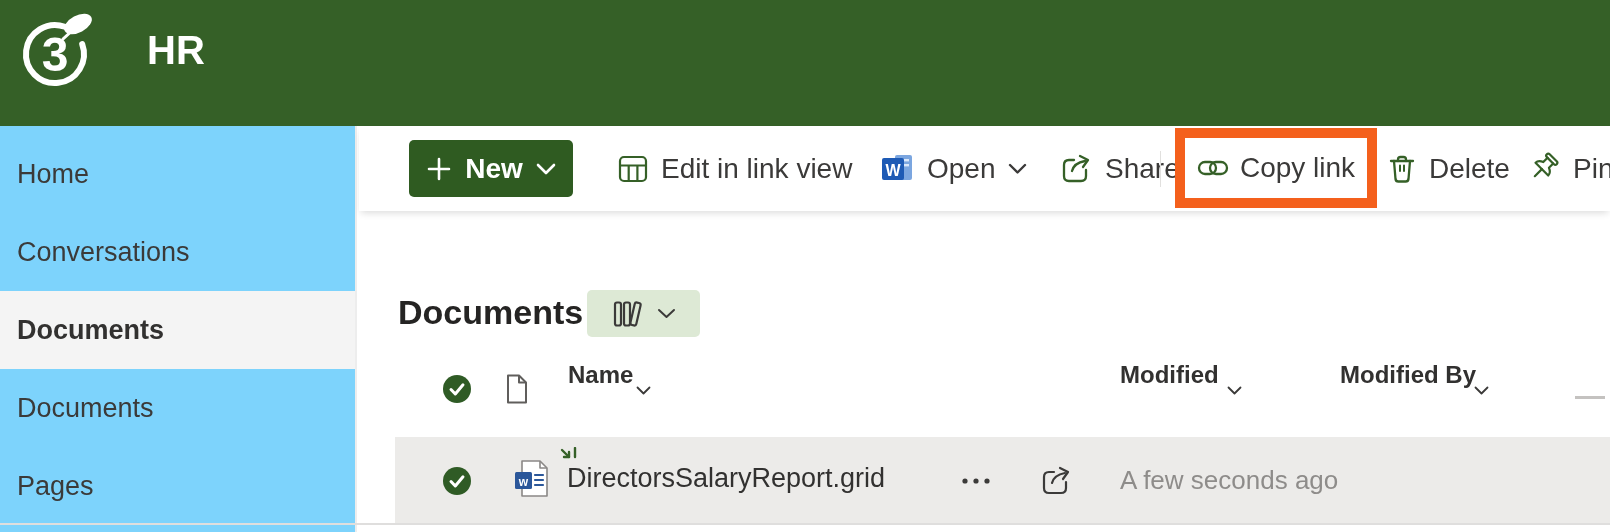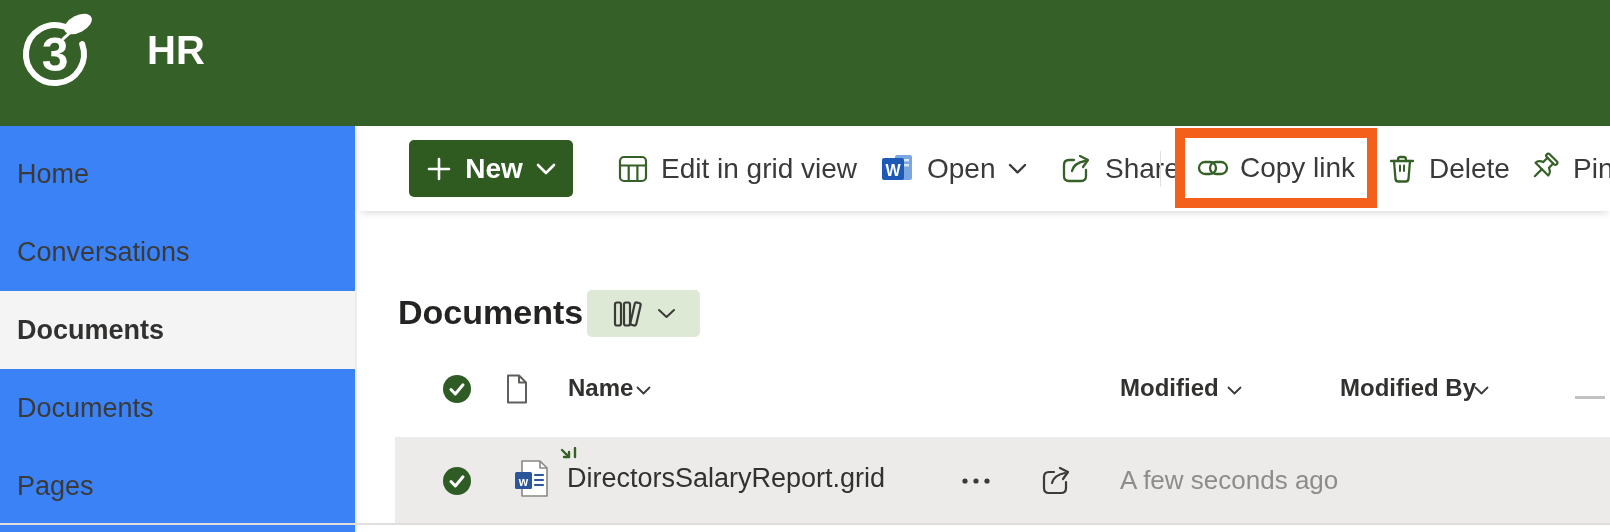--- a/index.html
+++ b/index.html
@@ -7,21 +7,21 @@
   .screen{
     position:relative; width:1610px; height:532px; overflow:hidden;
     font-family:"Liberation Sans", sans-serif; background:#fff; color:#3b3a39;
   }
   
   .topbar{ position:absolute; left:0; top:0; width:1610px; height:126px; background:#356027; }
   .logo{ position:absolute; left:15px; top:8px; width:84px; height:84px; cursor:pointer; }
   .site-title{ position:absolute; left:147px; top:28px; font-size:40px; font-weight:bold; color:#fff; cursor:pointer; }
 
   
-  .sidebar{ position:absolute; left:0; top:126px; width:357px; height:406px; background:#3b82f6;
+  .sidebar{ position:absolute; left:0; top:126px; width:357px; height:406px; background:#7dd3fc;
             border-right:2px solid #ededed; padding-top:9px; }
   .nav-item{ height:78px; display:flex; align-items:center; padding-left:17px;
              font-size:27px; color:#3b3a39; cursor:pointer; white-space:nowrap; }
   .nav-item.selected{ background:#f4f4f4; font-weight:bold; color:#323130; }
 
   .bottom-rule{ position:absolute; left:0; top:523px; width:1610px; height:2px; background:#dfdedd; z-index:5; }
 
   
   .commandbar{ position:absolute; left:359px; top:126px; width:1251px; height:85px; background:#fff;
                box-shadow:0 4px 7px -2px rgba(0,0,0,0.14); z-index:2; }
@@ -36,21 +36,21 @@
              border:10px solid #f4601c; background:#fff; z-index:3;
              display:flex; align-items:center; justify-content:center; }
   .copy-inner{ display:flex; align-items:center; gap:11px; font-size:28px; color:#3b3a39; cursor:pointer; white-space:nowrap; }
 
   
   .content{ position:absolute; left:359px; top:211px; width:1251px; height:321px; background:#fff; }
   .lib-heading{ position:absolute; left:39px; top:82px; font-size:34px; font-weight:bold; color:#252423; }
   .view-pill{ position:absolute; left:228px; top:79px; width:113px; height:47px; background:#dde9d5;
               border:none; border-radius:5px; display:flex; align-items:center; justify-content:center; gap:13px; cursor:pointer; }
 
-  .col-label{ position:absolute; top:163px; font-size:24px; font-weight:bold; color:#323130; cursor:pointer; white-space:nowrap; }
+  .col-label{ position:absolute; top:150px; font-size:24px; font-weight:bold; color:#323130; cursor:pointer; white-space:nowrap; }
   .col-chevron{ position:absolute; top:175px; cursor:pointer; }
   .addcol-fragment{ position:absolute; left:1216px; top:185px; width:30px; height:3px; background:#c4c2c0; }
 
   .row{ position:absolute; left:36px; top:226px; width:1215px; height:88px; background:#ecebe9; cursor:pointer; }
   .filename{ position:absolute; left:172px; top:26px; font-size:27px; color:#323130; cursor:pointer; white-space:nowrap; }
   .cell-muted{ position:absolute; top:28px; font-size:26px; color:#8e8c8a; white-space:nowrap; }
 
   .checkcircle{ cursor:pointer; }
   svg{ display:block; }
 </style>
@@ -89,21 +89,21 @@
       <svg width="20" height="12" viewBox="0 0 20 12">
         <path d="M2 2 L10 10 L18 2" stroke="#fff" stroke-width="2.6" fill="none" stroke-linecap="round" stroke-linejoin="round"></path>
       </svg>
     </button>
 
     <div class="cmd" style="left:258px">
       <svg width="32" height="32" viewBox="0 0 32 32">
         <rect x="3" y="4" width="26" height="24" rx="4" fill="none" stroke="#356027" stroke-width="2.2"></rect>
         <path d="M3 12.5 H29 M11.7 12.5 V28 M20.4 12.5 V28" stroke="#356027" stroke-width="2.2" fill="none"></path>
       </svg>
-      <span>Edit in grid view</span>
+      <span>Edit in link view</span>
     </div>
 
     <div class="cmd" style="left:520px">
       <svg width="36" height="34" viewBox="0 0 36 34">
         <rect x="16" y="3" width="17" height="25" rx="2" fill="#7ba6e0"></rect>
         <rect x="19" y="7" width="11" height="2.4" fill="#dbe8fa"></rect>
         <rect x="19" y="12" width="11" height="2.4" fill="#dbe8fa"></rect>
         <rect x="3" y="6" width="22" height="22" rx="2" fill="#1d5ab5"></rect>
         <text x="14" y="24" text-anchor="middle" font-size="16" font-weight="bold" fill="#fff">W</text>
       </svg>

